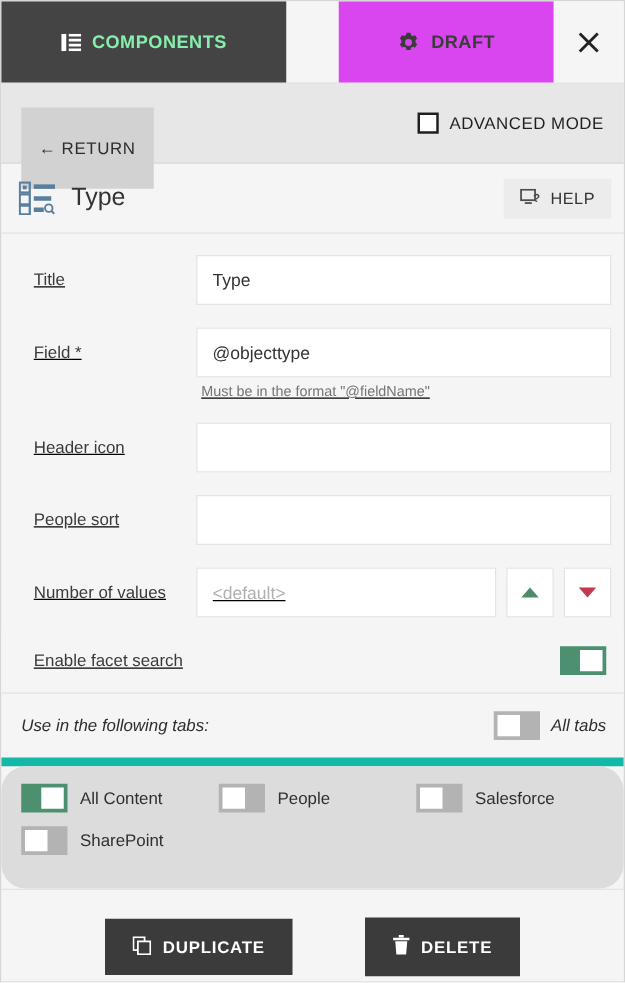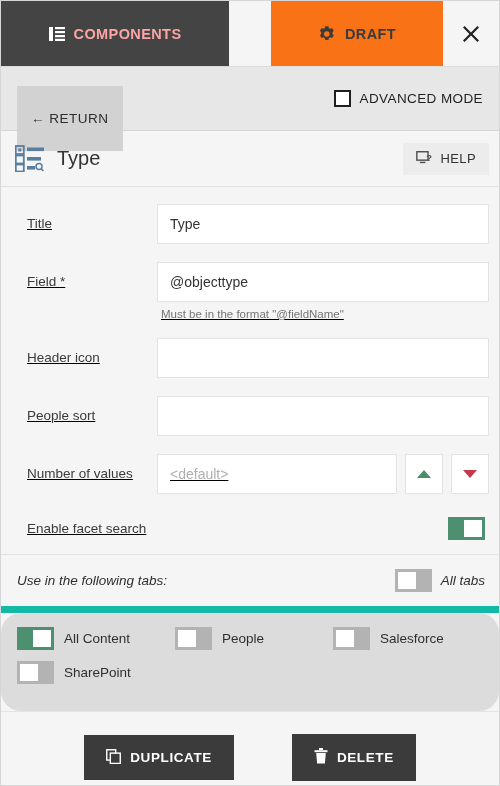--- a/index.html
+++ b/index.html
@@ -35,25 +35,25 @@
     justify-content: center;
     gap: 9px;
     font-size: 14.5px;
     letter-spacing: 0.4px;
     font-weight: bold;
     box-sizing: border-box;
   }
   .tab-components {
     width: 228px;
     background: #444444;
-    color: #fca5a5;
+    color: #86efac;
   }
   .tab-draft {
     flex: 1;
-    background: #f97316;
+    background: #d946ef;
     color: #3b3b3b;
     margin-left: 42px;
   }
   .tab-icon { display: inline-flex; align-items: center; }
   .close-btn {
     width: 56px;
     display: flex;
     align-items: center;
     justify-content: center;
     color: #222;

